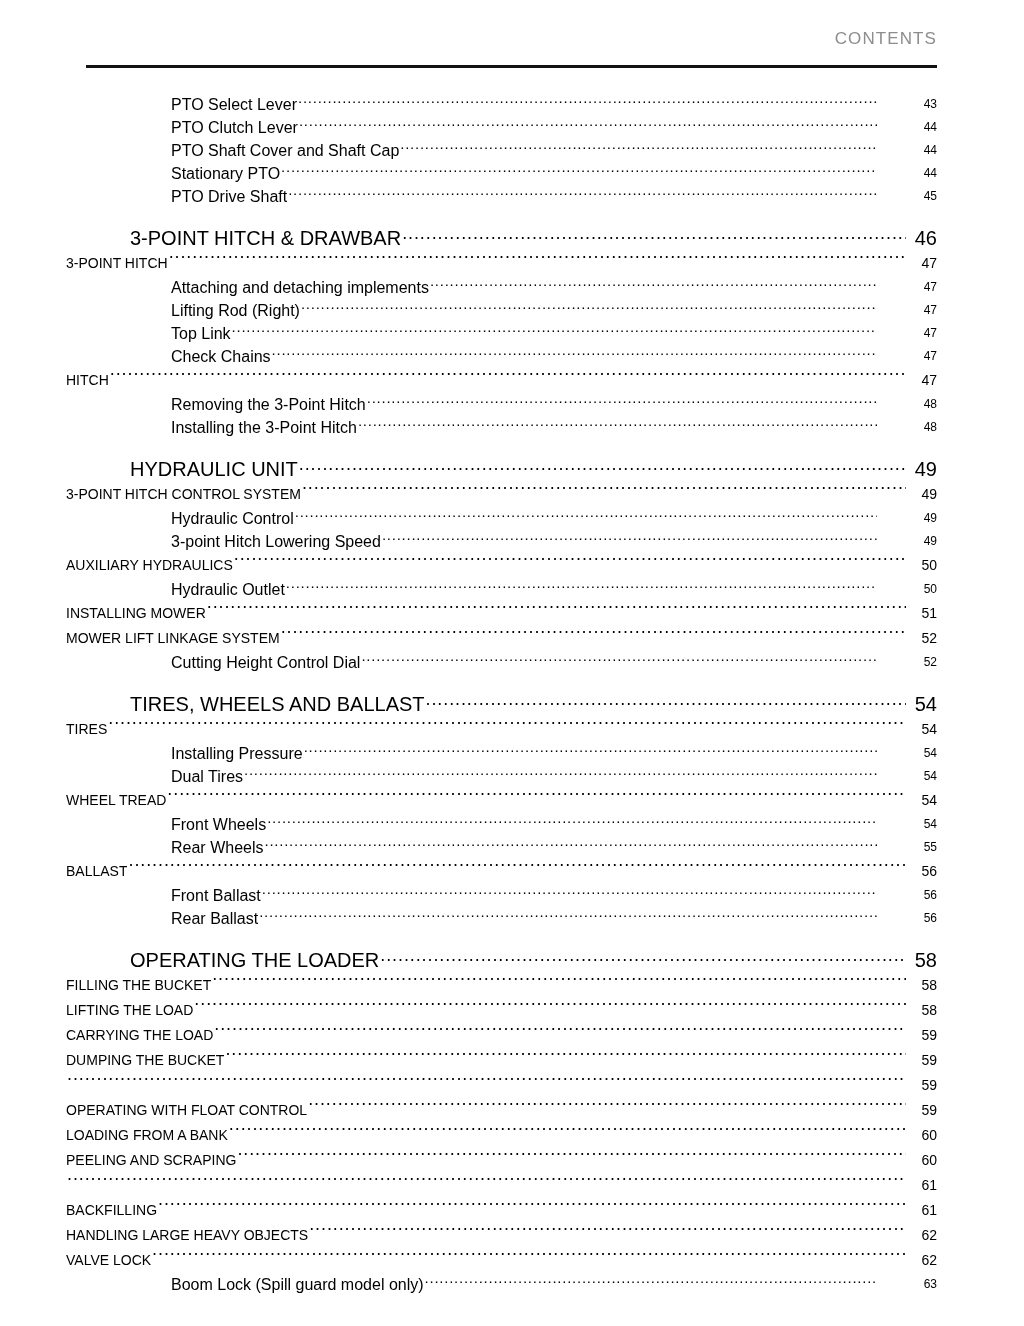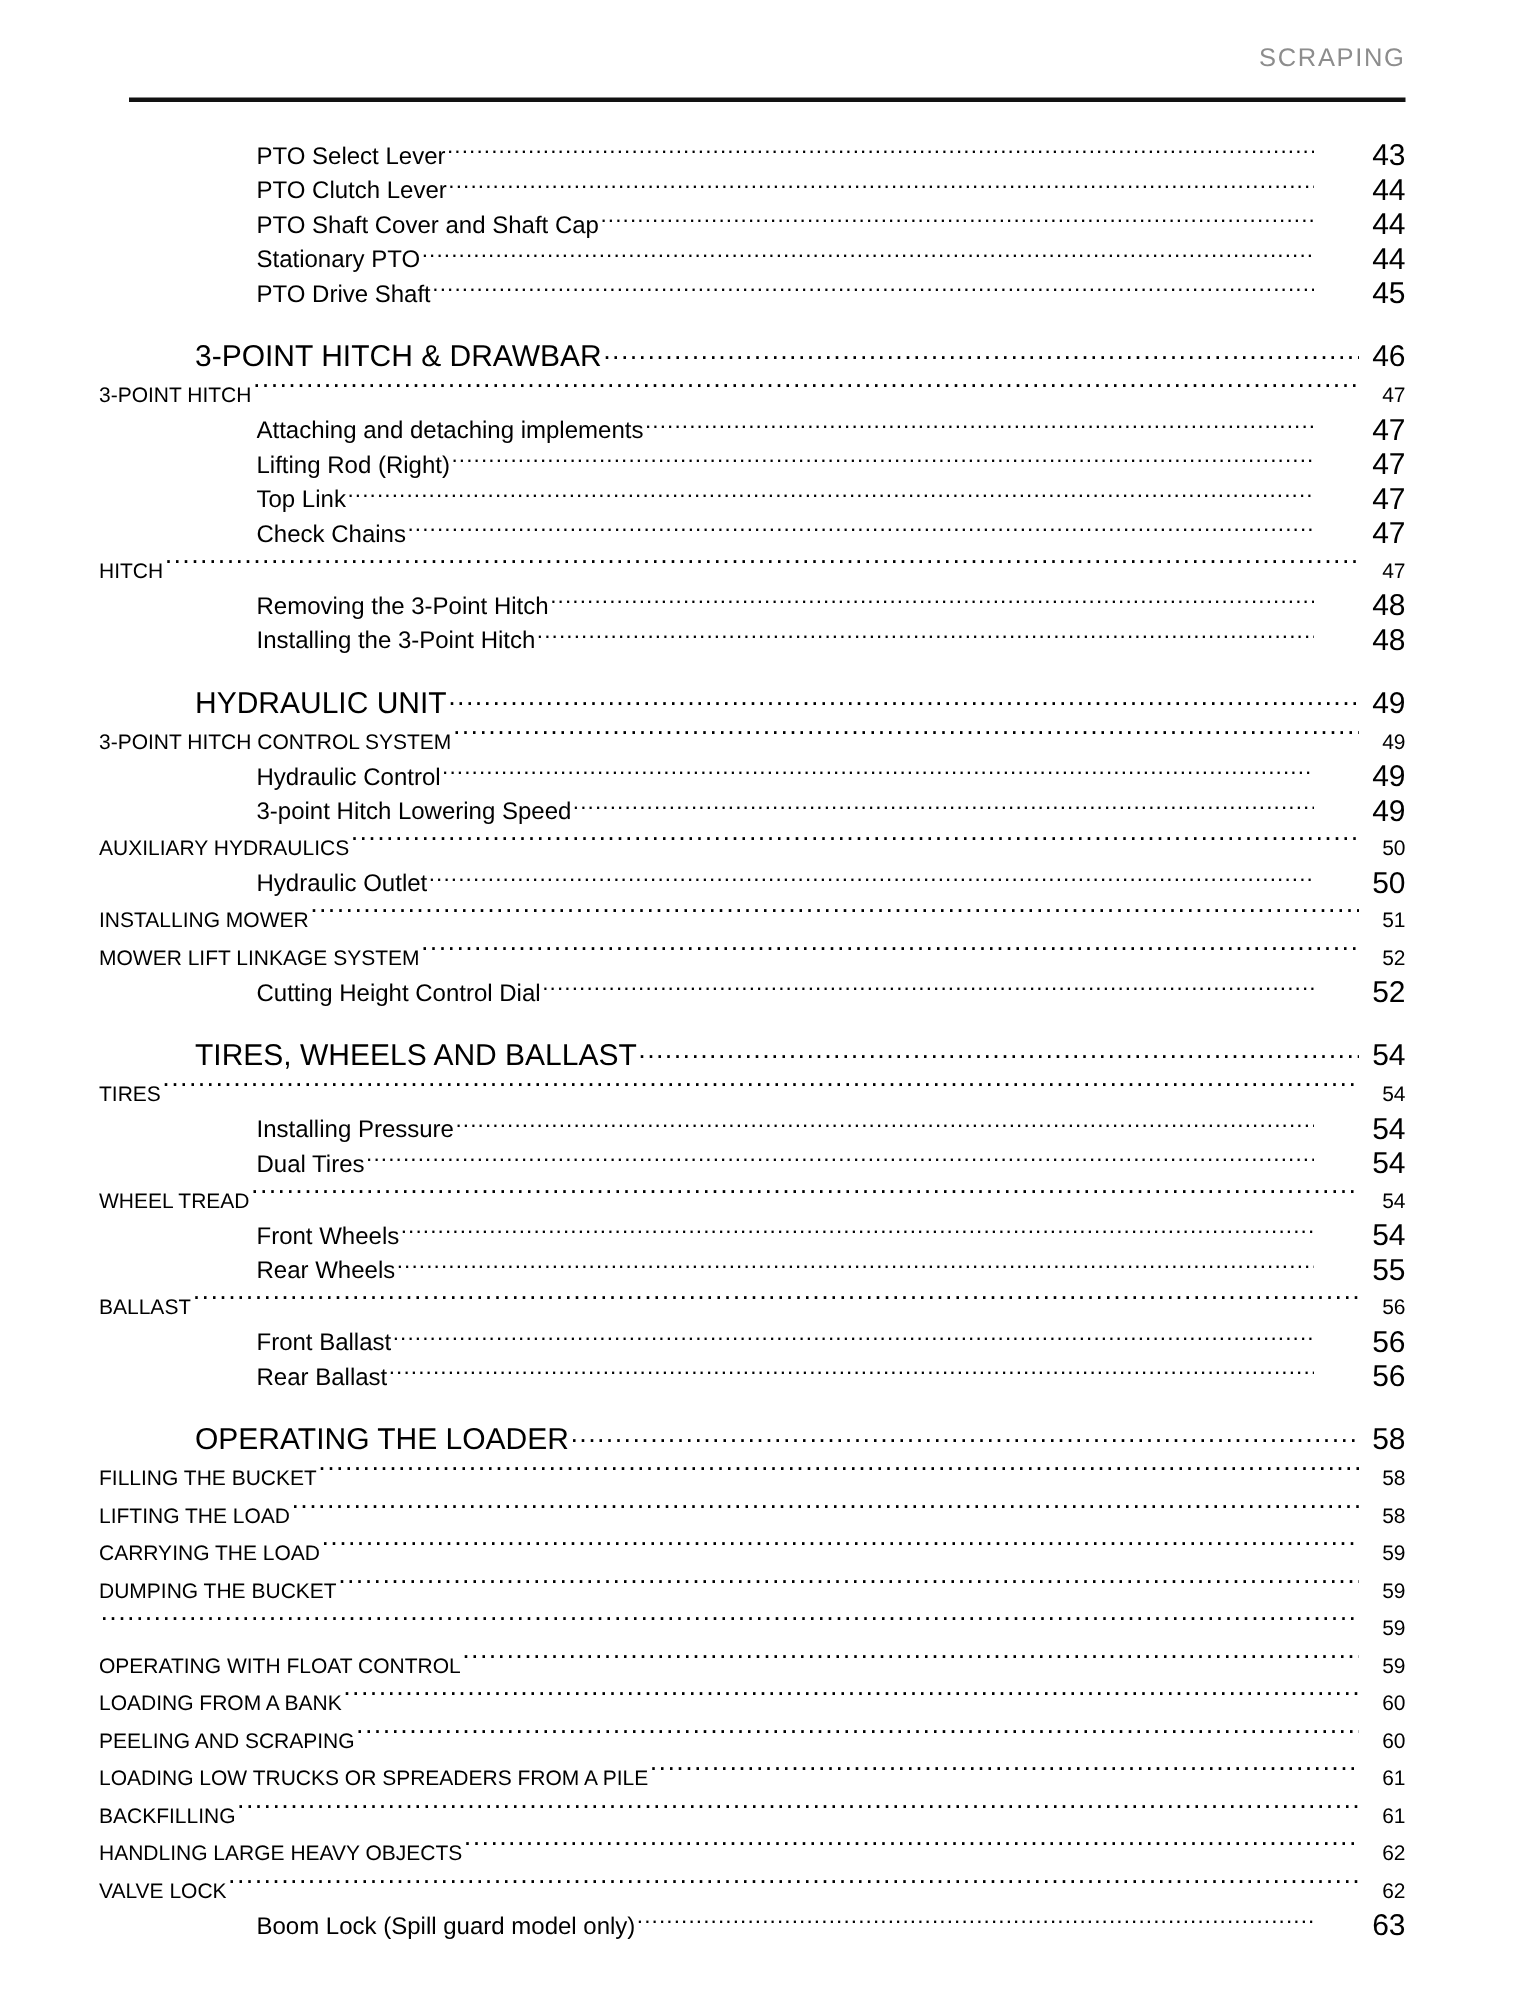--- a/index.html
+++ b/index.html
@@ -107,29 +107,29 @@
   .lvl2 .leader::before { font-size: 18px; }
   .lvl2 .page-num { min-width: 26px; padding-left: 4px; }
 
   
   .lvl3 {
     font-size: 16px;
     line-height: 23px;
     padding-left: 171px;
   }
   .lvl3 .leader::before { font-size: 15px; letter-spacing: 0.75px; }
-  .lvl3 .page-num { min-width: 21px; padding-left: 2px; font-size: 20px; margin-left: 36px; }
+  .lvl3 .page-num { min-width: 21px; padding-left: 2px; font-size: 12px; margin-left: 36px; }
 </style>
 </head>
 <body>
 
 <div class="page">
 
   <div class="header">
-    <div class="header-title">SCRAPING</div>
+    <div class="header-title">CONTENTS</div>
     <div class="header-rule"></div>
   </div>
 
   <div class="toc" id="toc-root">
       <div class="group">
         <div class="row lvl3">
           <span class="label">PTO Select Lever</span>
           <span class="leader"></span>
           <span class="page-num">43</span>
         </div>
@@ -339,21 +339,20 @@
           <span class="label">LOADING FROM A BANK</span>
           <span class="leader"></span>
           <span class="page-num">60</span>
         </div>
         <div class="row lvl2">
           <span class="label">PEELING AND SCRAPING</span>
           <span class="leader"></span>
           <span class="page-num">60</span>
         </div>
         <div class="row lvl2">
-          <span class="label">LOADING LOW TRUCKS OR SPREADERS FROM A PILE</span>
           <span class="leader"></span>
           <span class="page-num">61</span>
         </div>
         <div class="row lvl2">
           <span class="label">BACKFILLING</span>
           <span class="leader"></span>
           <span class="page-num">61</span>
         </div>
         <div class="row lvl2">
           <span class="label">HANDLING LARGE HEAVY OBJECTS</span>

